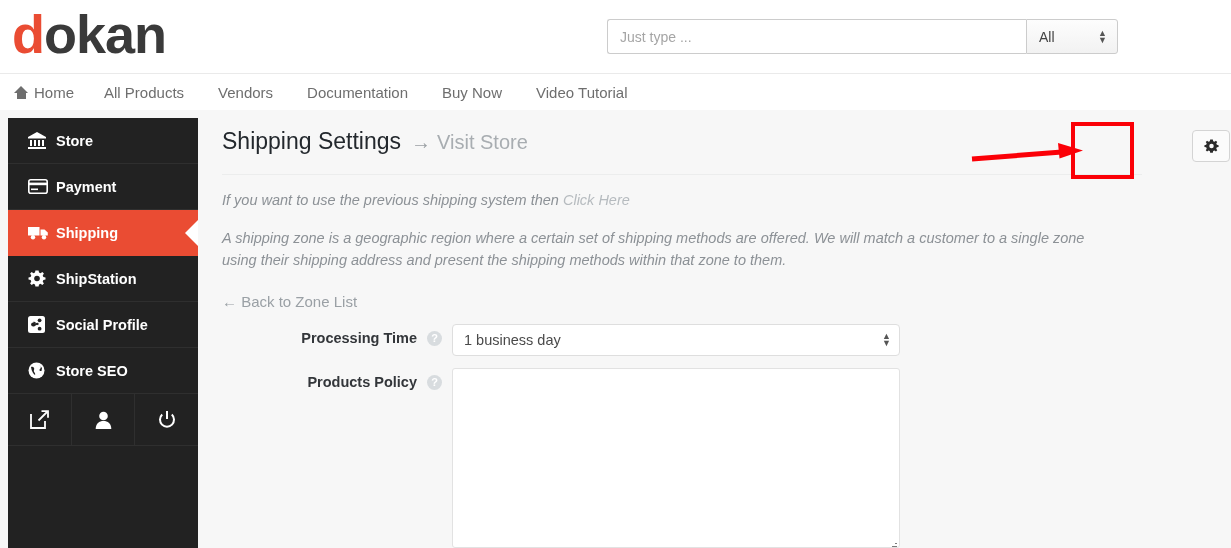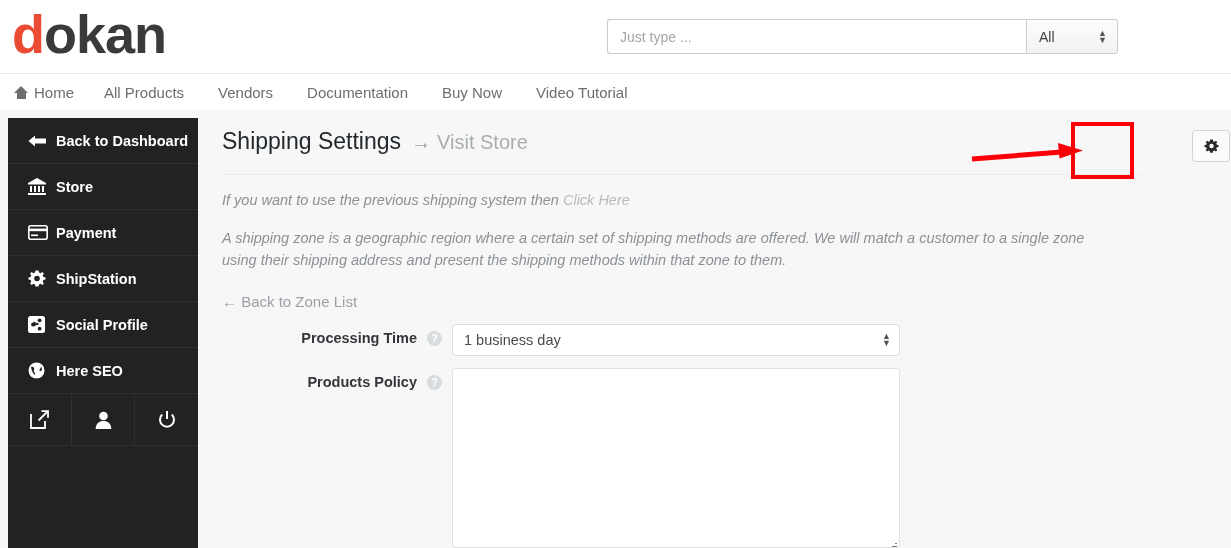--- a/index.html
+++ b/index.html
@@ -267,28 +267,20 @@
     <div class="nav-item">Vendors</div>
     <div class="nav-item">Documentation</div>
     <div class="nav-item">Buy Now</div>
     <div class="nav-item">Video Tutorial</div>
   </div>
 
   <div class="bodyarea">
 
     <div class="sidebar">
 
-      <div class="side-item">
-        <span class="s-ico">
-          <svg width="19" height="14" viewBox="0 0 19 14">
-              <path d="M0.5 7 L7 1.5 L7 4.6 L18 4.6 L18 9.4 L7 9.4 L7 12.5 Z" fill="#fff"></path>
-            </svg>
-        </span>
-        <span>Back to Dashboard</span>
-      </div>
 
       <div class="side-item">
         <span class="s-ico">
           <svg width="18" height="17" viewBox="0 0 18 17">
               <path d="M9 0 L18 5 L18 6.5 L0 6.5 L0 5 Z" fill="#fff"></path>
               <rect x="2" y="8" width="2" height="6" fill="#fff"></rect>
               <rect x="6" y="8" width="2" height="6" fill="#fff"></rect>
               <rect x="10" y="8" width="2" height="6" fill="#fff"></rect>
               <rect x="14" y="8" width="2" height="6" fill="#fff"></rect>
               <rect x="0" y="15" width="18" height="2" fill="#fff"></rect>
@@ -301,20 +293,31 @@
         <span class="s-ico">
           <svg width="20" height="15" viewBox="0 0 20 15">
               <rect x="0.8" y="0.8" width="18.4" height="13.4" rx="2" fill="none" stroke="#fff" stroke-width="1.6"></rect>
               <rect x="0.8" y="3.6" width="18.4" height="2.6" fill="#fff"></rect>
               <rect x="3" y="9.5" width="7" height="1.6" fill="#fff"></rect>
             </svg>
         </span>
         <span>Payment</span>
       </div>
 
+      <div class="side-item active">
+        <span class="s-ico">
+          <svg width="21" height="15" viewBox="0 0 21 15">
+              <rect x="0" y="2" width="11.5" height="8.5" fill="#fff"></rect>
+              <path d="M12.5 4.6 L16.5 4.6 L19.8 7.6 L19.8 10.5 L12.5 10.5 Z" fill="#fff"></path>
+              <circle cx="5" cy="12.2" r="2.2" fill="#fff"></circle>
+              <circle cx="16" cy="12.2" r="2.2" fill="#fff"></circle>
+            </svg>
+        </span>
+        <span>Shipping</span>
+      </div>
 
       <div class="side-item">
         <span class="s-ico">
           <svg width="18" height="18" viewBox="0 0 18 18">
               <path d="M9 0.5 L10.6 0.5 L11 2.6 L12.6 3.3 L14.3 2 L15.9 3.6 L14.7 5.4 L15.4 7 L17.5 7.4 L17.5 9.6 L15.4 10 L14.7 11.6 L15.9 13.4 L14.3 15 L12.6 13.7 L11 14.4 L10.6 16.5 L7.4 16.5 L7 14.4 L5.4 13.7 L3.7 15 L2.1 13.4 L3.3 11.6 L2.6 10 L0.5 9.6 L0.5 7.4 L2.6 7 L3.3 5.4 L2.1 3.6 L3.7 2 L5.4 3.3 L7 2.6 L7.4 0.5 Z" fill="#fff"></path>
               <circle cx="9" cy="8.5" r="2.8" fill="#222"></circle>
             </svg>
         </span>
         <span>ShipStation</span>
       </div>
@@ -334,21 +337,21 @@
       </div>
 
       <div class="side-item">
         <span class="s-ico">
           <svg width="17" height="17" viewBox="0 0 17 17">
               <circle cx="8.5" cy="8.5" r="8" fill="#fff"></circle>
               <path d="M3 5 C5 4 7 6 6 8 C5 10 8 11 7 13 C5.5 12 3.5 9.5 3 5 Z" fill="#222"></path>
               <path d="M11 2.5 C13 4 13.5 6 12 7 C10.5 8 12 9.5 13.5 9 L14 6 Z" fill="#222"></path>
             </svg>
         </span>
-        <span>Here SEO</span>
+        <span>Store SEO</span>
       </div>
 
       <div class="side-bottom">
         <div class="sb-cell">
           <svg width="19" height="19" viewBox="0 0 19 19">
               <path d="M1 4 L1 18 L15 18 L15 11" fill="none" stroke="#fff" stroke-width="1.8"></path>
               <path d="M8.5 10.5 L17.5 1.5" stroke="#fff" stroke-width="1.8"></path>
               <path d="M11.5 1.2 L18 1.2 L18 7.7" fill="none" stroke="#fff" stroke-width="1.8"></path>
             </svg>
         </div>

